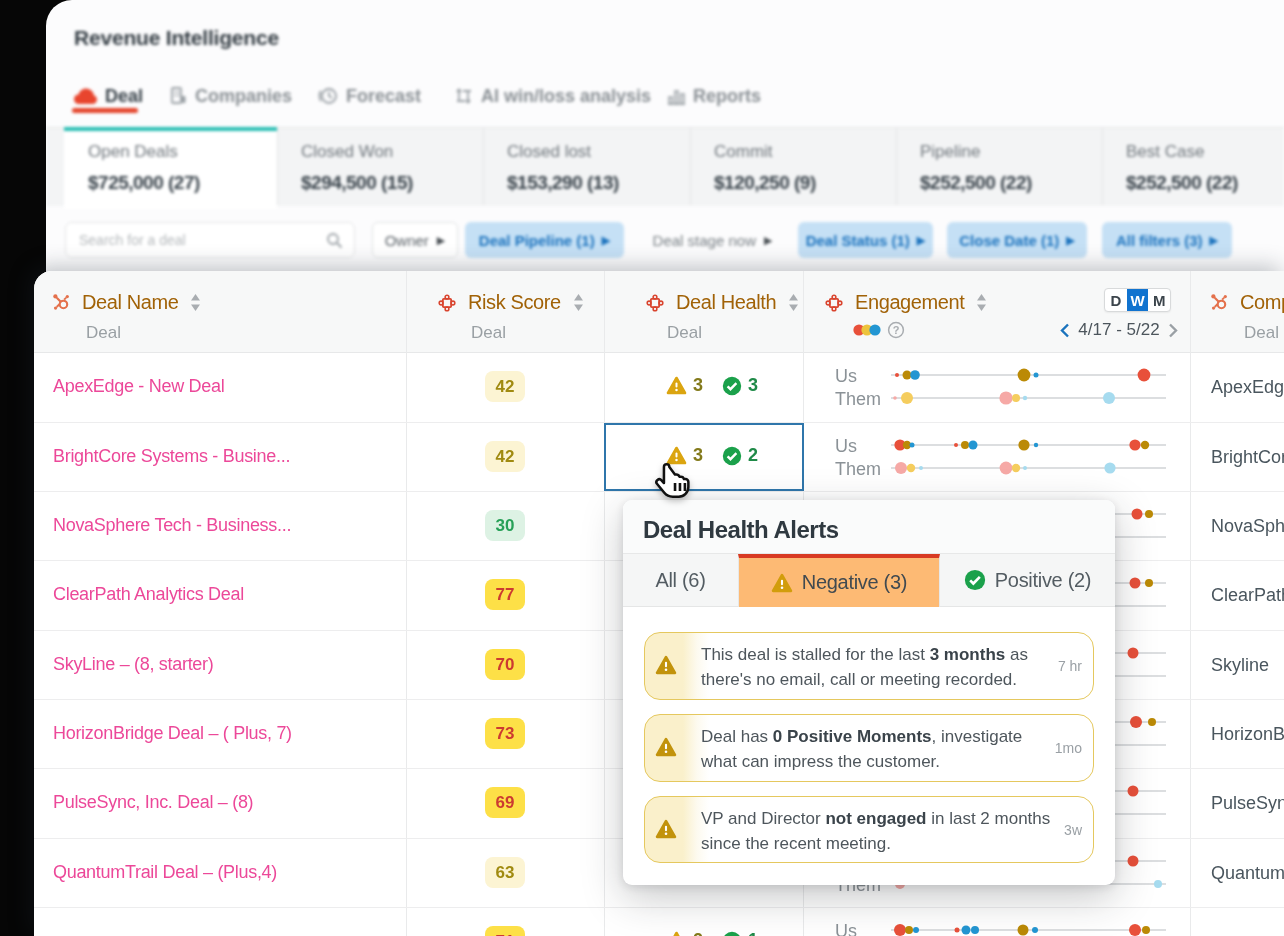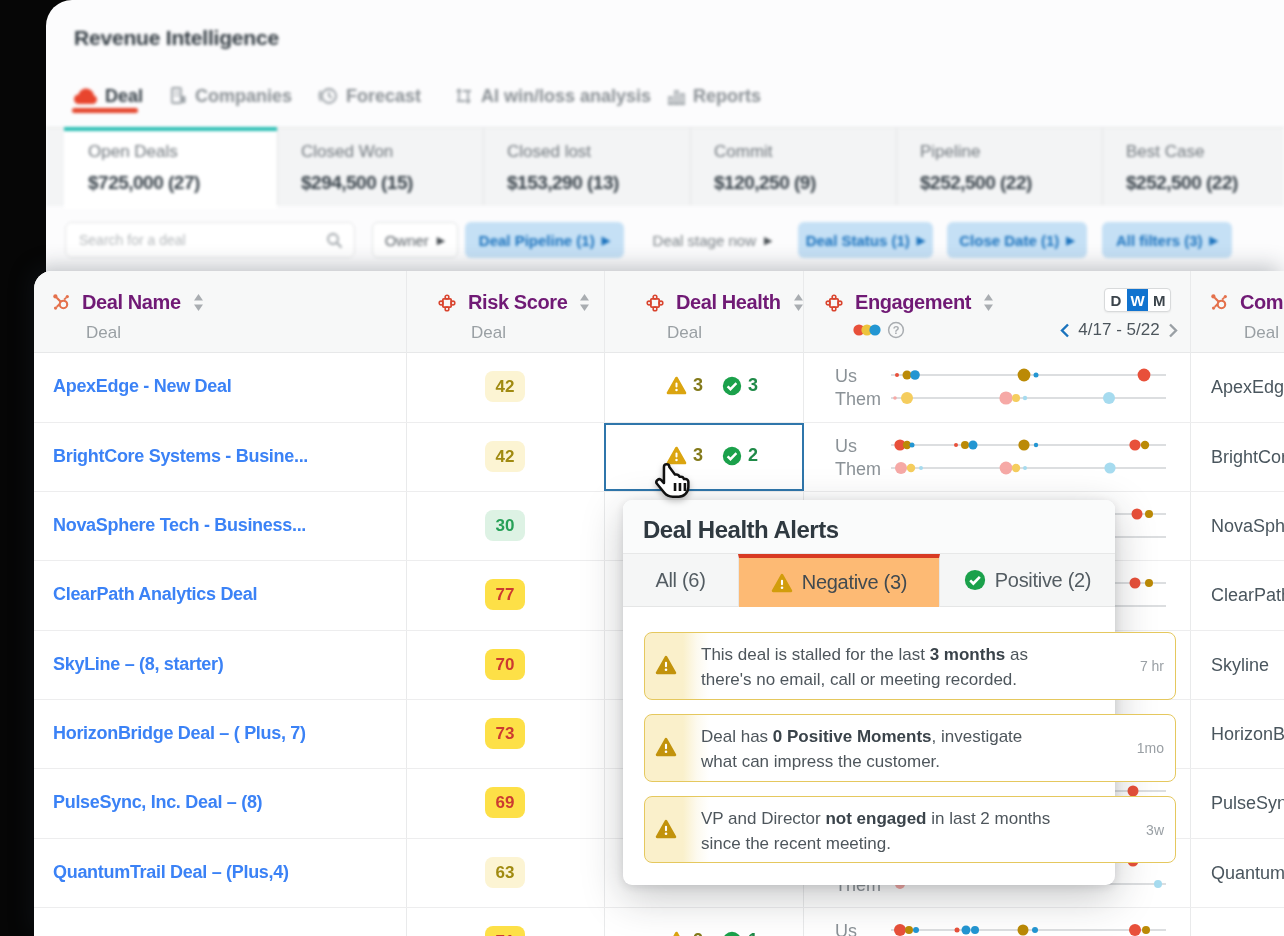--- a/index.html
+++ b/index.html
@@ -14,37 +14,37 @@
 #opencard{position:absolute;left:18px;top:127px;width:213px;height:82px;background:#fff;border-top:4px solid #29beb4;box-sizing:border-box}
 .sumlabel{position:absolute;top:142px;font-size:17px;color:#70777d}
 .sumval{position:absolute;top:172px;font-size:19px;font-weight:bold;color:#38424a;letter-spacing:-.5px}
 .fbtn{position:absolute;top:222px;height:36px;box-sizing:border-box;border-radius:6px;display:flex;align-items:center;justify-content:center;font-size:15px}
 .pill{background:#c5e0f5;color:#1b72bd;font-weight:bold;gap:7px}
 #search{position:absolute;left:19px;top:222px;width:290px;height:36px;box-sizing:border-box;border:1px solid #e2e3e4;border-radius:7px;background:#fff;color:#b4b8bb;font-size:14px;line-height:34px;padding-left:13px}
 #tablecard{position:absolute;left:34px;top:271px;width:1250px;height:665px;background:#fff;border-radius:18px 0 0 0;box-shadow:-4px -4px 22px rgba(30,40,50,.28);overflow:hidden}
 #thead{position:absolute;left:0;top:0;width:1250px;height:81px;background:#f7f8f8;border-bottom:1px solid #e7e8e9}
 .colsep{position:absolute;top:0;width:1px;height:665px;background:#e9eaeb}
 .rowsep{position:absolute;left:0;width:1250px;height:1px;background:#ededee}
-.hitem{position:absolute;display:flex;align-items:center;gap:12px;font-size:20px;font-weight:bold;color:#701a75;letter-spacing:-.4px}
+.hitem{position:absolute;display:flex;align-items:center;gap:12px;font-size:20px;font-weight:normal;color:#a16207;letter-spacing:-.4px}
 .hsub{position:absolute;font-size:17px;color:#9aa0a4}
-.dealname{position:absolute;left:19px;font-size:18px;font-weight:bold;color:#3b82f6;width:340px;white-space:nowrap;overflow:hidden;letter-spacing:-.3px}
+.dealname{position:absolute;left:19px;font-size:18px;font-weight:normal;color:#ec4899;width:340px;white-space:nowrap;overflow:hidden;letter-spacing:-.3px}
 .badge{position:absolute;left:451px;width:40px;height:31px;border-radius:8px;font-size:17px;font-weight:bold;display:flex;align-items:center;justify-content:center}
 .b-y{background:#fcf4d3;color:#a08a10}
 .b-g{background:#ddf2e4;color:#27a057}
 .b-r{background:#fde047;color:#cc3a31}
 .health{position:absolute;left:632px;width:145px;display:flex;align-items:center;gap:6px;font-size:18px;font-weight:bold}
 .hw{color:#837a1b}.hg{color:#1f8a48}
 .company{position:absolute;left:1177px;font-size:18px;color:#4a565e;white-space:nowrap}
 .uslbl{position:absolute;left:801px;font-size:18px;color:#8b9297}
 #popup{position:absolute;left:623px;top:500px;width:492px;height:385px;background:#fff;border-radius:9px;box-shadow:0 12px 40px rgba(30,35,40,.25),0 2px 8px rgba(30,35,40,.12)}
 #pophead{position:absolute;left:0;top:0;width:492px;height:54px;background:#fafbfb;border-bottom:1px solid #e7e8e8;border-radius:9px 9px 0 0;box-sizing:border-box}
 #pophead span{position:absolute;left:20px;top:16px;font-size:24px;font-weight:bold;color:#2f3940;letter-spacing:-.5px}
 .ptab{position:absolute;top:54px;height:53px;box-sizing:border-box;display:flex;align-items:center;justify-content:center;gap:9px;font-size:20px;letter-spacing:-.3px;color:#535c62;background:#f5f6f6;border-bottom:1px solid #e5e6e6}
 #ptab2{left:115px;width:202px;background:#fdba74;border-bottom:none;border-top:4px solid #d83a23;color:#414a50;border-left:1px solid #e7e8e8;border-right:1px solid #e7e8e8}
-.alert{position:absolute;left:21px;width:532px;border:1px solid #e5c85e;border-radius:8px;background:linear-gradient(90deg,#faf0cb 0px,#faf0cb 38px,#fdfaef 52px,#fff 64px);box-sizing:border-box}
+.alert{position:absolute;left:21px;width:450px;border:1px solid #e5c85e;border-radius:16px;background:linear-gradient(90deg,#faf0cb 0px,#faf0cb 38px,#fdfaef 52px,#fff 64px);box-sizing:border-box}
 .atext{position:absolute;left:56px;top:9px;font-size:17px;color:#4e565c;line-height:25px}
 .atext b{color:#3a434a}
 .atime{position:absolute;right:11px;top:0;height:100%;display:flex;align-items:center;font-size:14px;color:#9aa0a5}
 .atri{position:absolute;left:10px;top:50%;margin-top:-11px}
 </style></head>
 <body>
 <div id="topcard">
     <div id="blurwrap">
   <div id="title">Revenue Intelligence</div>
   <div class="tab active" style="left:28px">

